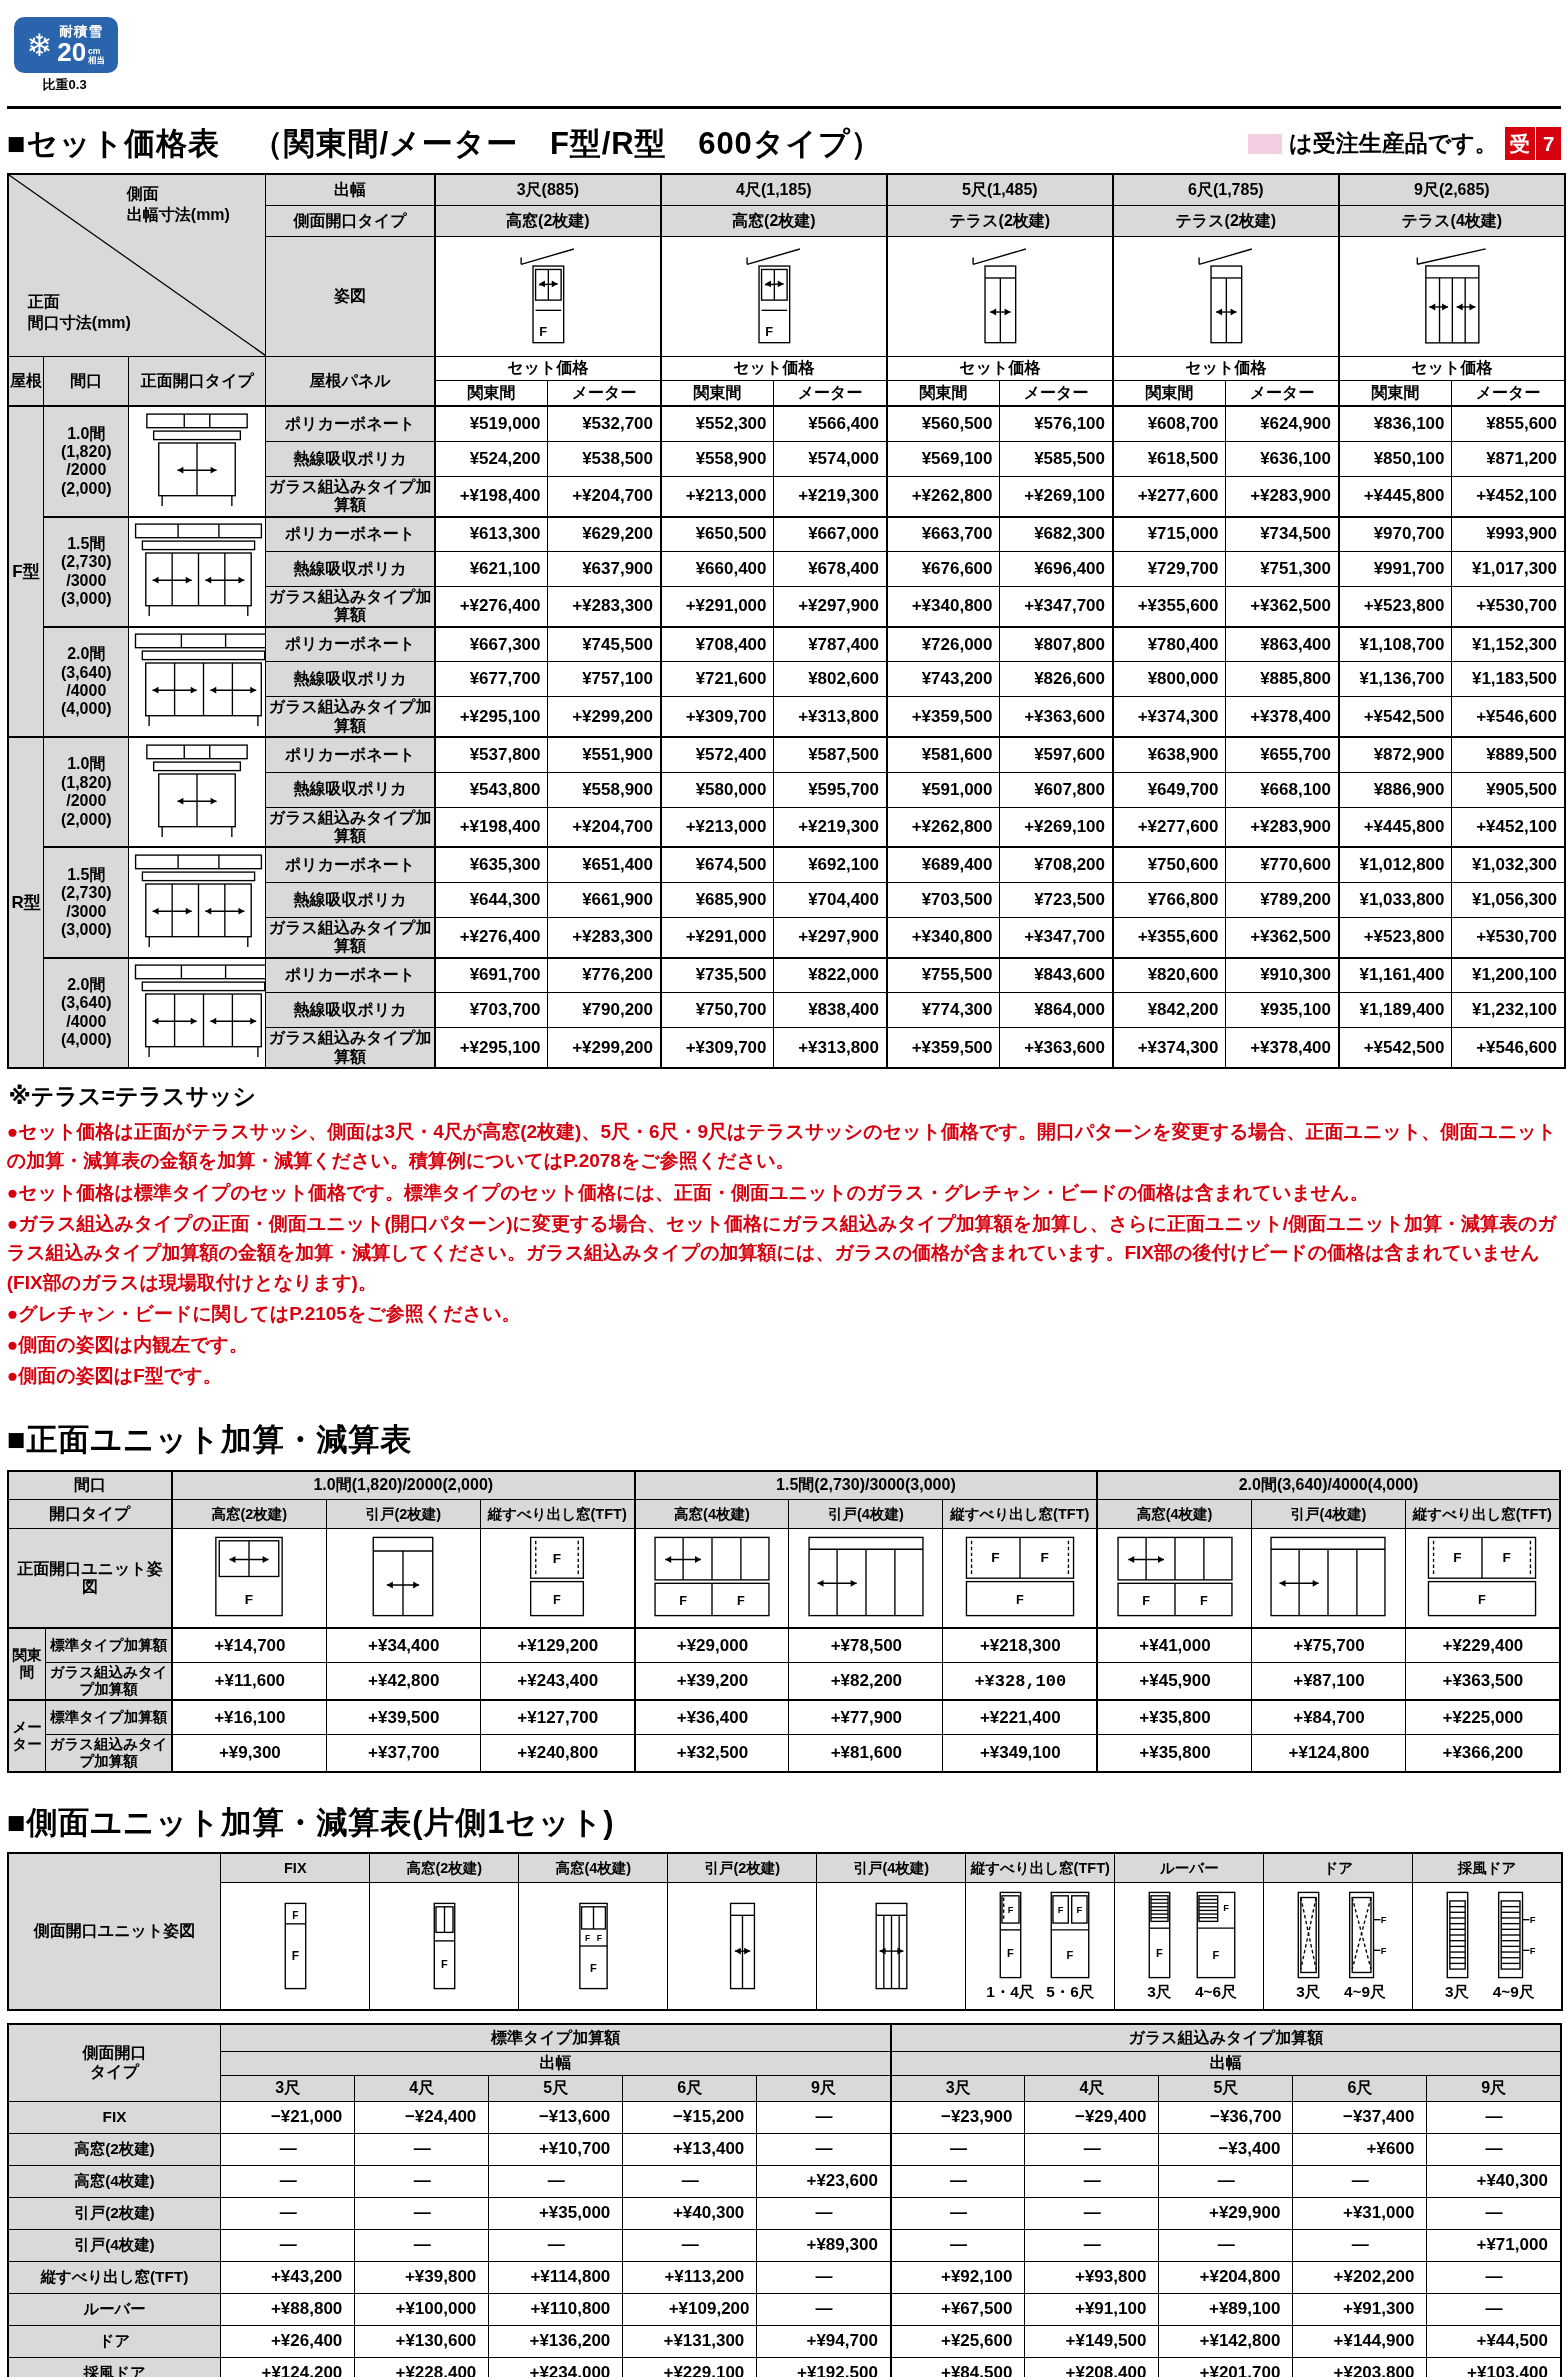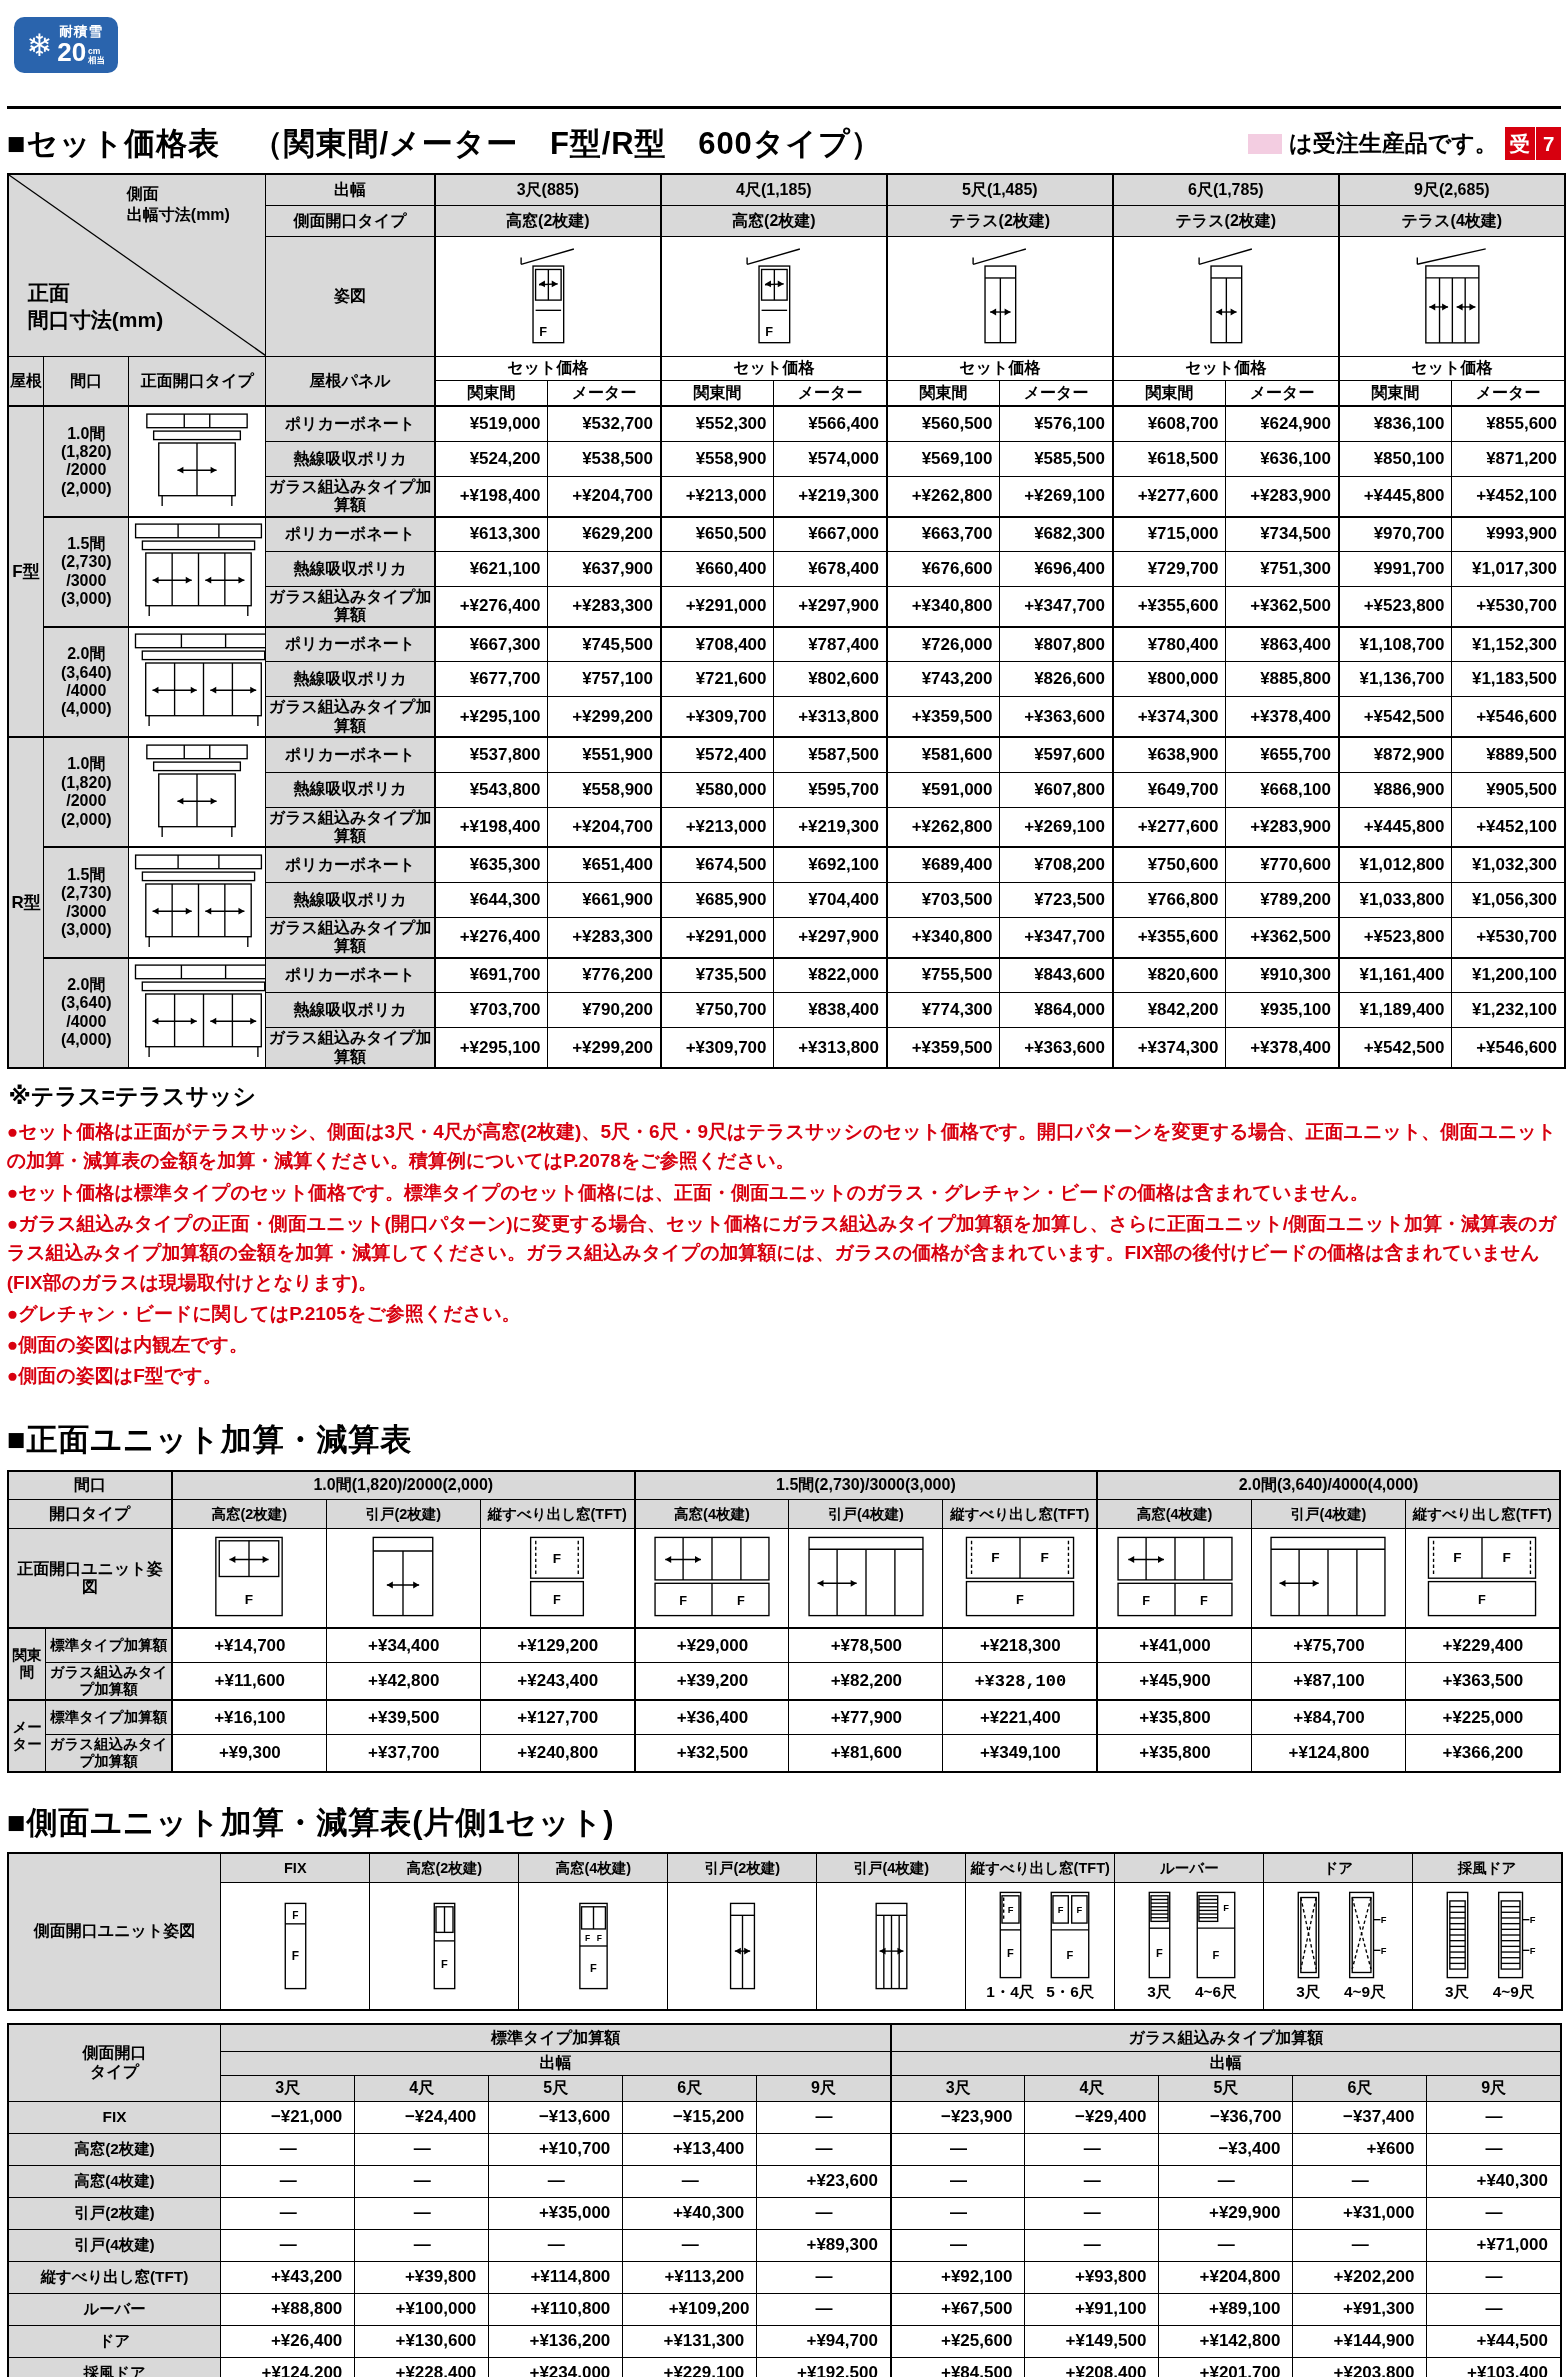--- a/index.html
+++ b/index.html
@@ -34,21 +34,21 @@
   .hd{background:#d9d9d9;text-align:center;font-weight:bold;font-size:16px;line-height:1.15;}
   .wh{background:#fff;text-align:center;font-weight:bold;font-size:16px;}
   .pk{background:#f3cde1;}
   .pr{font-weight:bold;text-align:right;padding-right:6.8px;font-size:17px;white-space:nowrap;background:#fff;}
   .pr.dash{text-align:center;padding-right:0;}
   .vth{border-left:2.6px solid #000 !important;}
   tr.bt td{border-top:2.6px solid #000;}
   .figc{background:#fff;text-align:center;}
   .corner{position:relative;background:#d9d9d9;}
   .corner .c-top{position:absolute;top:8.5px;left:46%;font-size:16px;font-weight:bold;line-height:1.3;text-align:left;}
-  .corner .c-bot{position:absolute;bottom:22px;left:19px;font-size:21px;font-weight:bold;line-height:1.3;}
+  .corner .c-bot{position:absolute;bottom:22px;left:19px;font-size:16px;font-weight:bold;line-height:1.3;}
   .corner svg{position:absolute;inset:0;width:100%;height:100%;}
   .subf{font-size:15.4px;font-weight:bold;margin-top:1.7px;}
   .figpair{display:flex;justify-content:center;gap:12px;align-items:flex-end;}
   .figunit{display:flex;flex-direction:column;align-items:center;}
 
   
   .note-pre{font-size:23px;font-weight:bold;margin:12px 0 5.1px 1.7px;}
   .rnotes{color:#d7000f;font-size:19px;line-height:1.55;font-weight:bold;}
   .rnotes div{margin:1.7px 0;}
 
@@ -66,20 +66,21 @@
         <span class="snow-top">耐積雪</span>
         <span class="snow-num-row">
           <span class="snow-num">20</span>
           <span class="snow-units">
             <span>cm</span>
             <span>相当</span>
           </span>
         </span>
       </span>
     </div>
+    <div class="snow-sub">比重0.3</div>
   </div>
 
   <div class="rule"></div>
 
   <div class="sec-head">
     <div class="sec-title">■セット価格表　（関東間/メーター　F型/R型　600タイプ）</div>
     <div class="legend">
       <span class="swatch"></span>
       <span class="legend-text">は受注生産品です。</span>
       <span class="jbadge">

